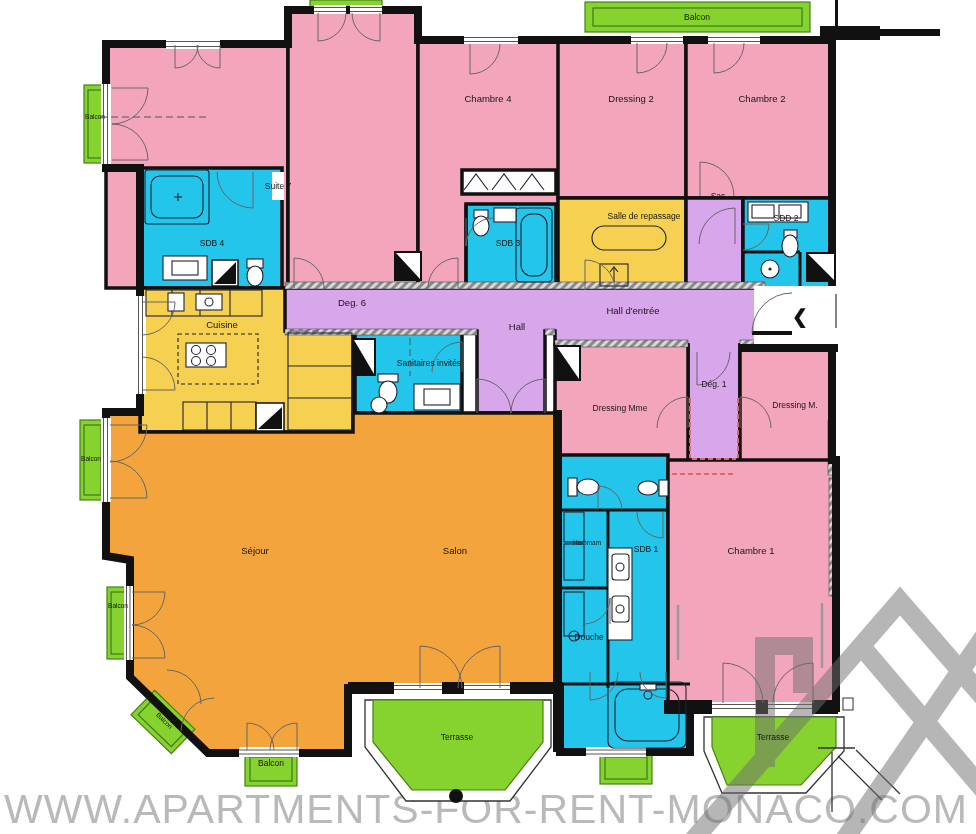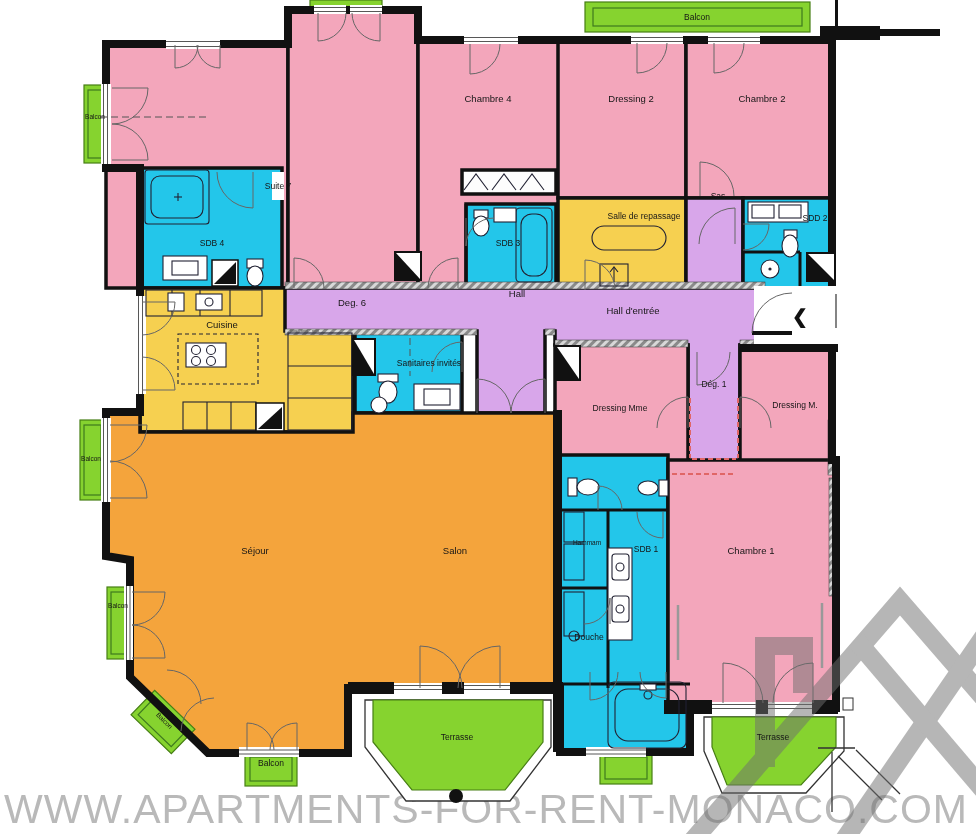--- a/index.html
+++ b/index.html
@@ -355,23 +355,23 @@
   </svg>
 
   <span class="lbl" style="left:488px;top:99px">Chambre 4</span>
   <span class="lbl" style="left:631px;top:99px">Dressing 2</span>
   <span class="lbl" style="left:762px;top:99px">Chambre 2</span>
   <span class="lbl lbl-sm" style="left:278px;top:186px">Suite 7</span>
   <span class="lbl lbl-sm" style="left:212px;top:243px">SDB 4</span>
   <span class="lbl lbl-sm" style="left:508px;top:243px">SDB 3</span>
   <span class="lbl lbl-sm" style="left:644px;top:216px">Salle de repassage</span>
   <span class="lbl lbl-sm" style="left:718px;top:196px">Sas</span>
-  <span class="lbl lbl-sm" style="left:815px;top:218px">SDD 2</span>
+  <span class="lbl lbl-sm" style="left:786px;top:218px">SDD 2</span>
   <span class="lbl" style="left:352px;top:303px">Deg. 6</span>
-  <span class="lbl" style="left:517px;top:294px">Hall</span>
+  <span class="lbl" style="left:517px;top:327px">Hall</span>
   <span class="lbl" style="left:633px;top:311px">Hall d'entrée</span>
   <span class="lbl" style="left:222px;top:325px">Cuisine</span>
   <span class="lbl lbl-sm" style="left:429px;top:363px">Sanitaires invités</span>
   <span class="lbl lbl-sm" style="left:620px;top:408px">Dressing Mme</span>
   <span class="lbl lbl-sm" style="left:714px;top:384px">Dég. 1</span>
   <span class="lbl lbl-sm" style="left:795px;top:405px">Dressing M.</span>
   <span class="lbl" style="left:255px;top:551px">Séjour</span>
   <span class="lbl" style="left:455px;top:551px">Salon</span>
   <span class="lbl lbl-xs" style="left:587px;top:543px">Hammam</span>
   <span class="lbl lbl-sm" style="left:646px;top:549px">SDB 1</span>

